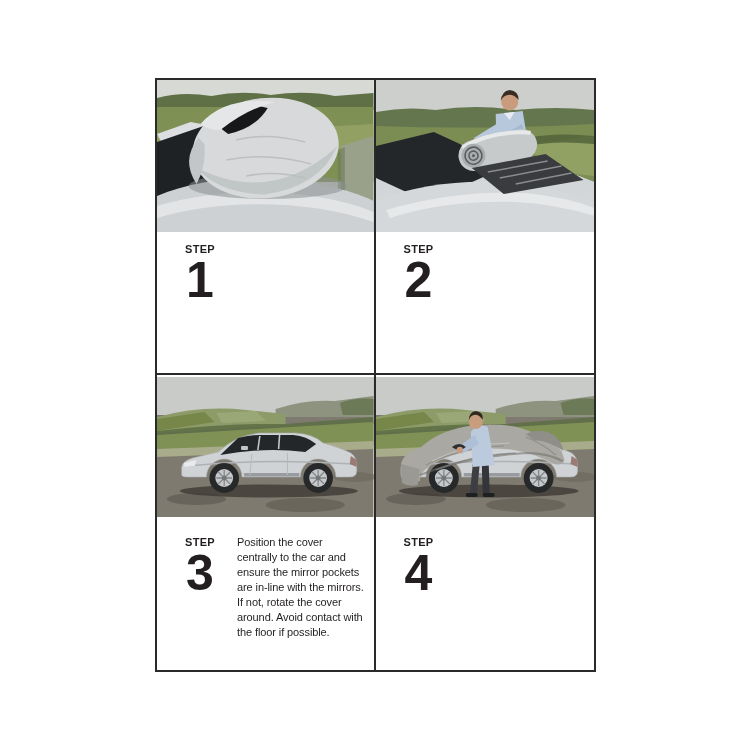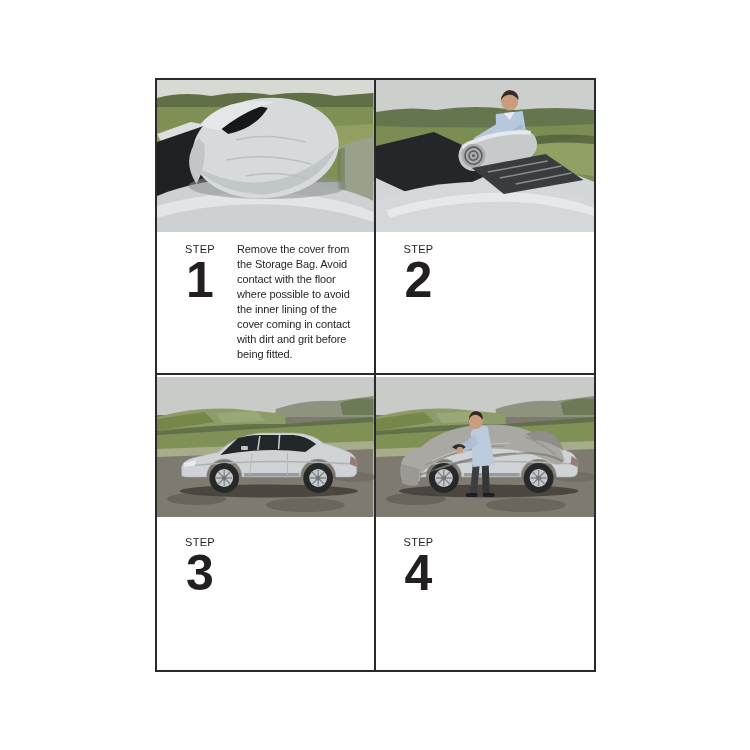--- a/index.html
+++ b/index.html
@@ -16,21 +16,21 @@
   .panel{box-sizing:border-box;display:flex;flex-direction:column;overflow:hidden;background:#fff;}
   .panel.br{border-right:2px solid #2a2a2a;}
   .panel.bb{border-bottom:2px solid #2a2a2a;}
   .photo{width:100%;flex:none;overflow:hidden;}
   .row-top .photo{height:152px;}
   .row-bottom .photo{height:140px;margin-top:2px;}
   .photo svg{display:block;width:100%;height:100%;}
   .caption{display:flex;align-items:flex-start;padding:12px 8px 0 20px;}
   .row-bottom .caption{padding-top:20px;}
   .step-col{width:46px;flex:none;text-align:center;}
-  .step-label{font-size:11px;font-weight:normal;color:#231f20;letter-spacing:.3px;line-height:1;}
+  .step-label{font-size:11px;font-weight:bold;color:#231f20;letter-spacing:.3px;line-height:1;}
   .step-number{font-size:50px;font-weight:bold;color:#231f20;line-height:.85;margin-top:4px;}
   .desc{margin:-2px 0 0 14px;font-size:11px;line-height:15px;color:#231f20;max-width:142px;letter-spacing:-0.1px;}
 </style>
 </head>
 <body>
 
 <div class="sheet">
 
   <section class="panel row-top br bb">
     <div class="photo">
@@ -55,21 +55,20 @@
         <path d="M44,44 Q68,16 120,22 Q92,28 64,50 Q52,50 44,44 Z" fill="#e4e6e7"></path>
         <path d="M42,58 Q24,80 40,104 Q50,86 48,64 Z" fill="#c3c6c8"></path>
         <path d="M80,60 Q110,52 150,62 M70,80 Q110,72 156,84 M90,96 Q120,90 150,98" stroke="#b9bcbe" fill="none" stroke-width="1.5" opacity="0.9"></path>
       </svg>
     </div>
     <div class="caption">
       <div class="step-col">
         <div class="step-label">STEP</div>
         <div class="step-number">1</div>
       </div>
-      <p class="desc">Remove the cover from the Storage Bag. Avoid contact with the floor where possible to avoid the inner lining of the cover coming in contact with dirt and grit before being fitted.</p>
     </div>
   </section>
 
   <section class="panel row-top bb">
     <div class="photo">
       <svg viewBox="0 0 219 152" preserveAspectRatio="none">
         <rect width="219" height="152" fill="#7b8d52"></rect>
         <rect width="219" height="36" fill="#cccfcb"></rect>
         <path d="M0,32 Q30,26 60,30 Q100,24 140,30 Q180,26 219,30 L219,44 Q110,50 0,46 Z" fill="#64764d"></path>
         <path d="M155,64 L219,56 L219,96 L166,90 Z" fill="#94a365" opacity="0.9"></path>
@@ -148,20 +147,21 @@
           <path d="M163,93 L163,109 M155,101 L171,101 M157,95 L169,107 M169,95 L157,107" stroke="#85888b" stroke-width="1.3"></path>
           <circle cx="163" cy="101" r="2.5" fill="#74777a"></circle>
         </g>
       </svg>
     </div>
     <div class="caption">
       <div class="step-col">
         <div class="step-label">STEP</div>
         <div class="step-number">3</div>
       </div>
+      <p class="desc">Position the cover centrally to the car and ensure the mirror pockets are in-line with the mirrors. If not, rotate the cover around. Avoid contact with the floor if possible.</p>
     </div>
   </section>
 
   <section class="panel row-bottom">
     <div class="photo">
       <svg viewBox="0 0 219 140" preserveAspectRatio="none">
         <rect width="219" height="140" fill="#7e7a6f"></rect>
         <rect width="219" height="38" fill="#c8cbc8"></rect>
         <path d="M120,32 Q150,22 180,24 L219,19 L219,40 L120,40 Z" fill="#8d937f"></path>
         <path d="M185,26 Q200,20 219,22 L219,38 L188,38 Z" fill="#6d7a57"></path>

